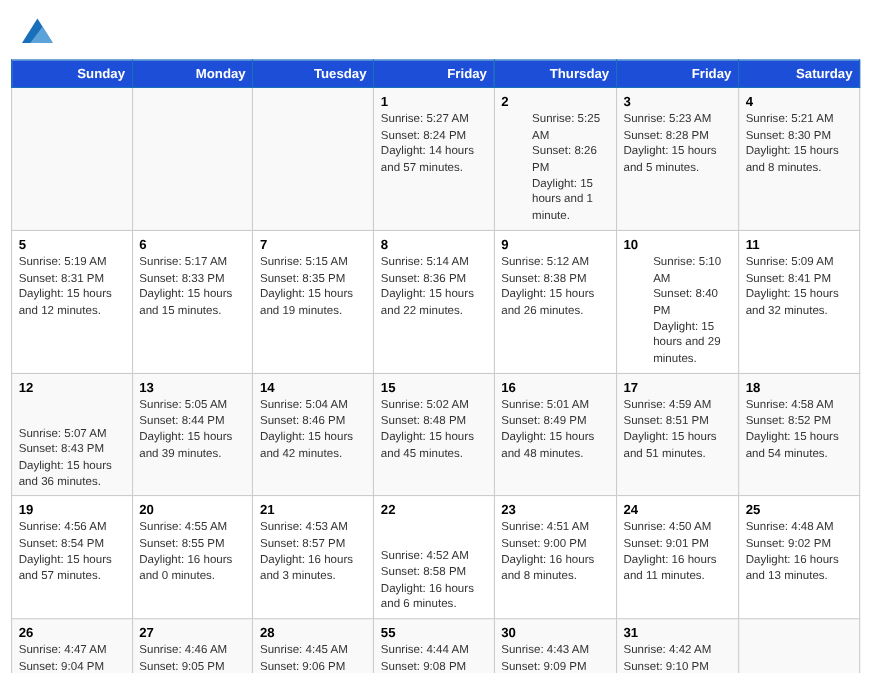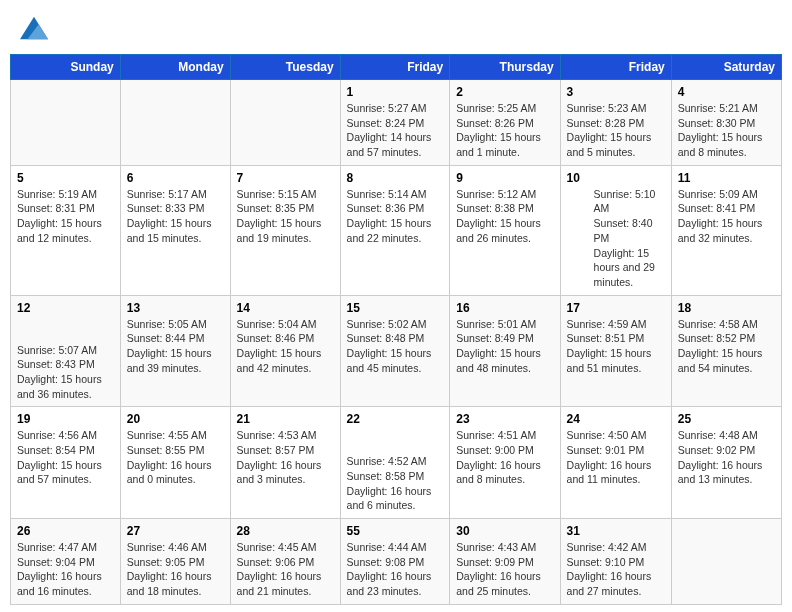--- a/index.html
+++ b/index.html
@@ -118,21 +118,21 @@
         <td></td>
         <td></td>
         <td>
           <span class="day-number">1</span>
           <div class="day-info" style="white-space: pre-line;">Sunrise: 5:27 AM
 Sunset: 8:24 PM
 Daylight: 14 hours and 57 minutes.</div>
         </td>
         <td>
           <span class="day-number">2</span>
-          <div class="day-info" style="white-space: pre-line;">Sunrise: 5:25 AM
+          <div class="day-info" style="white-space: pre-line; margin-left: 28px;">Sunrise: 5:25 AM
 Sunset: 8:26 PM
 Daylight: 15 hours and 1 minute.</div>
         </td>
         <td>
           <span class="day-number">3</span>
           <div class="day-info" style="white-space: pre-line;">Sunrise: 5:23 AM
 Sunset: 8:28 PM
 Daylight: 15 hours and 5 minutes.</div>
         </td>
         <td>

